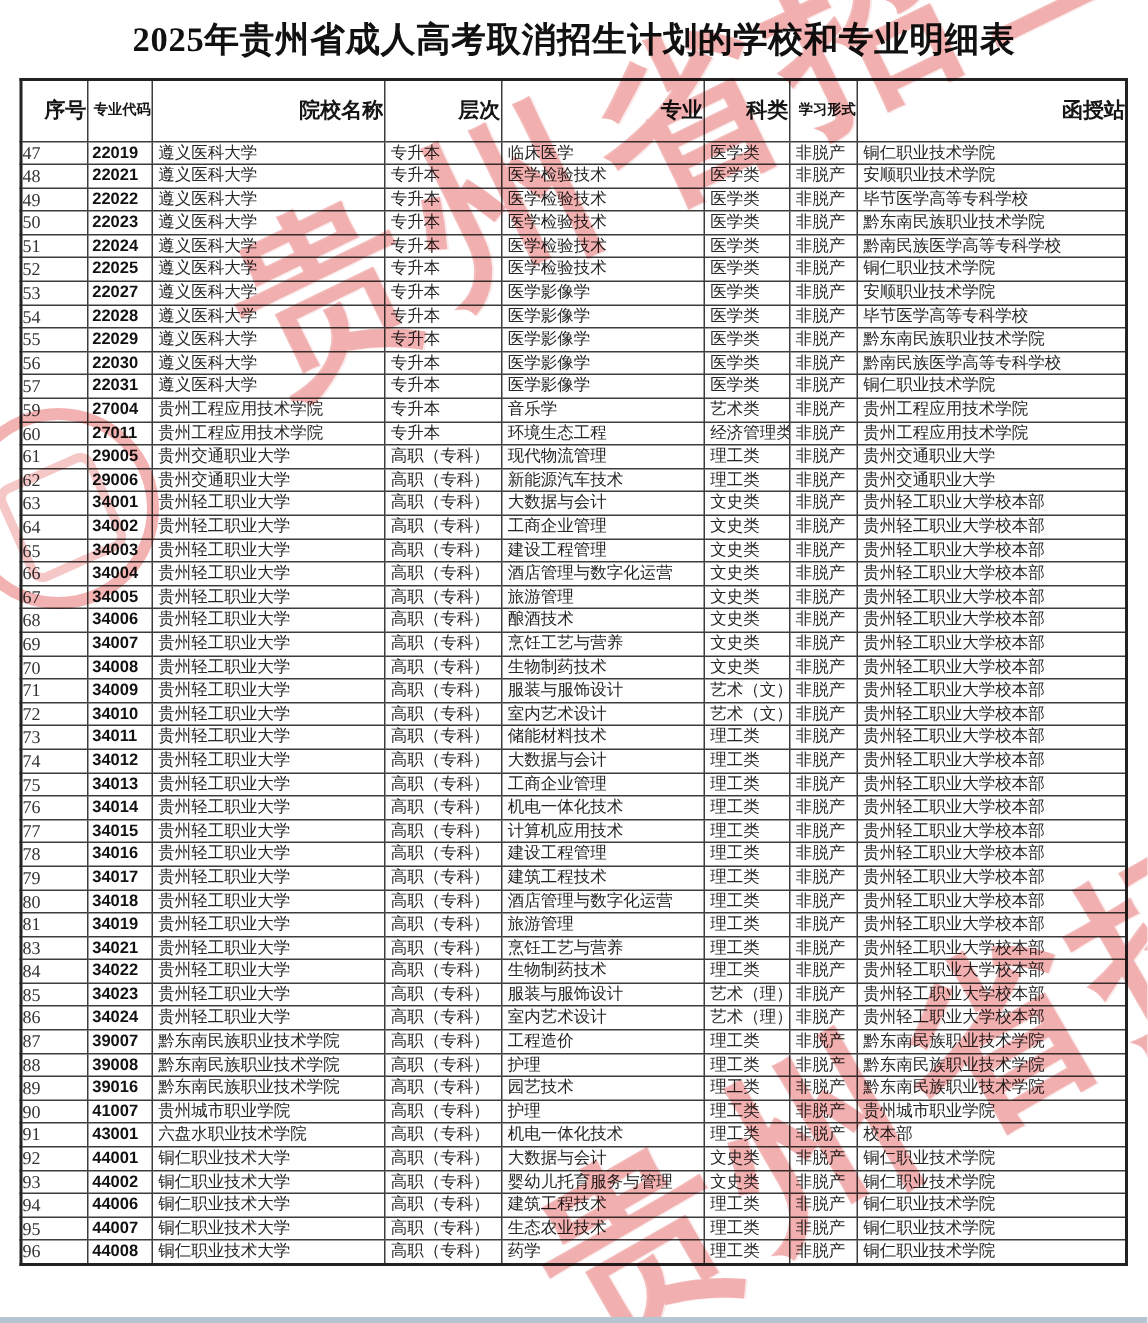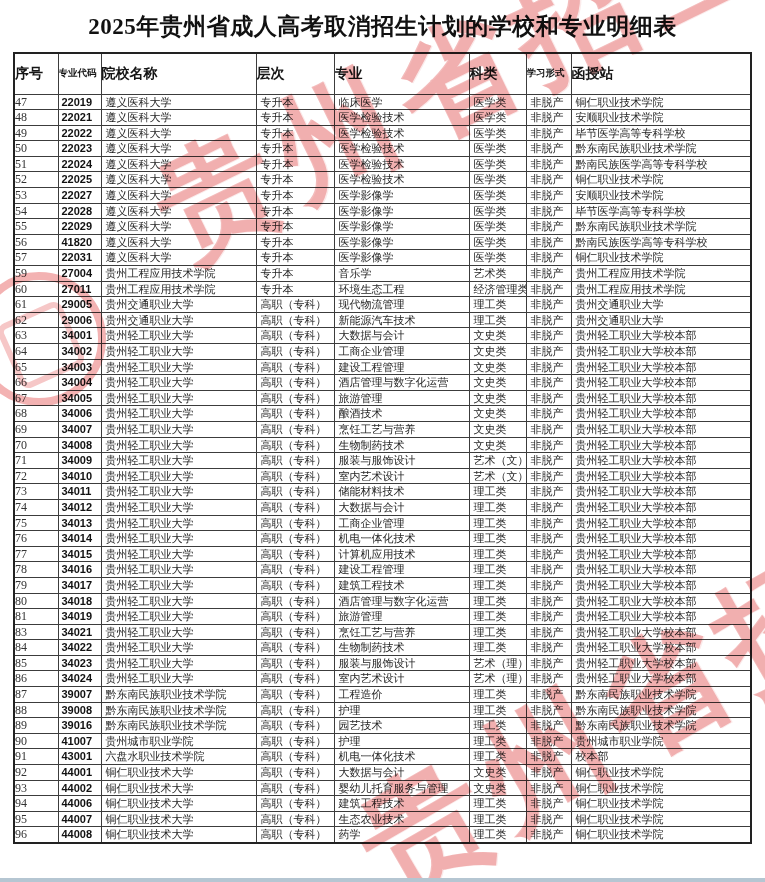--- a/index.html
+++ b/index.html
@@ -16,21 +16,21 @@
     position:absolute;left:13px;top:52px;width:737px;
     border-collapse:collapse;table-layout:fixed;
     border:2px solid #222;
   }
   .tbl th,.tbl td{
     border:1px solid #3c3c3c;
     white-space:nowrap;overflow:hidden;
     background:transparent;
   }
   .tbl thead th{
-    height:41px;font-size:14px;font-weight:bold;text-align:left;
+    height:41px;font-size:14px;font-weight:bold;text-align:right;
     color:#151515;
   }
   .tbl thead th.h1,.tbl thead th.h6{font-size:9.5px}
   .tbl tbody td{
     height:14.74px;line-height:14.6px;font-size:11px;
     padding:0 0 0 4px;color:#262626;
   }
   .tbl tbody td.c0{
     padding:0;font-size:12px;
     font-family:"Liberation Serif","DejaVu Serif",serif;color:#333;
@@ -185,21 +185,21 @@
           <td class="c1">22029</td>
           <td class="c2">遵义医科大学</td>
           <td class="c3">专升本</td>
           <td class="c4">医学影像学</td>
           <td class="c5">医学类</td>
           <td class="c6">非脱产</td>
           <td class="c7">黔东南民族职业技术学院</td>
         </tr>
         <tr>
           <td class="c0">56</td>
-          <td class="c1">41820</td>
+          <td class="c1">22030</td>
           <td class="c2">遵义医科大学</td>
           <td class="c3">专升本</td>
           <td class="c4">医学影像学</td>
           <td class="c5">医学类</td>
           <td class="c6">非脱产</td>
           <td class="c7">黔南民族医学高等专科学校</td>
         </tr>
         <tr>
           <td class="c0">57</td>
           <td class="c1">22031</td>

